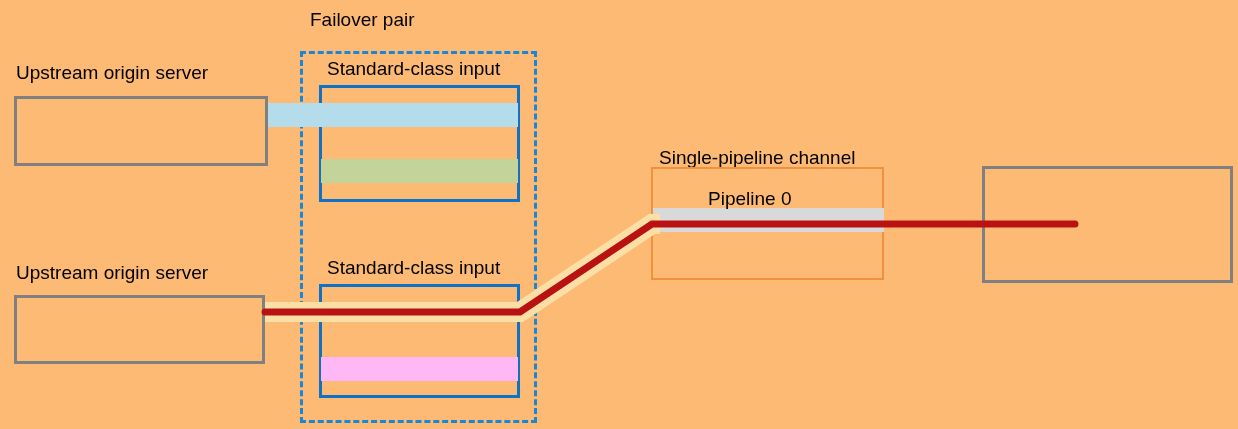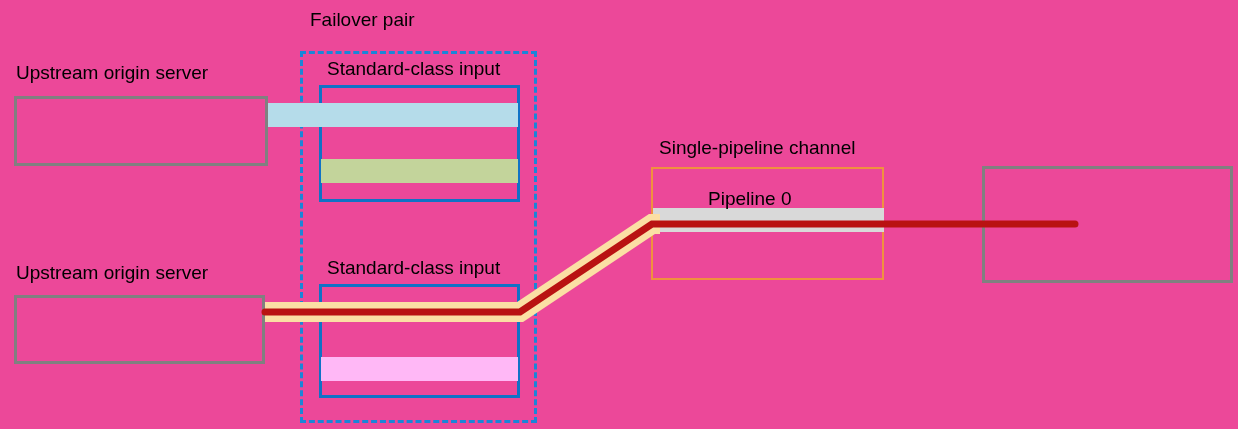--- a/index.html
+++ b/index.html
@@ -7,21 +7,21 @@
     padding: 0;
     background: #ffffff;
   }
   body {
     font-family: "Liberation Sans", sans-serif;
   }
   #diagram {
     position: relative;
     width: 1238px;
     height: 429px;
-    background: #ec4899;
+    background: #fdba74;
     overflow: hidden;
   }
   .label {
     position: absolute;
     color: #000000;
     font-size: 19px;
     line-height: 22px;
     white-space: nowrap;
     font-family: "Liberation Sans", sans-serif;
   }
@@ -68,21 +68,21 @@
 
   <div class="label" style="left:327px; top:58px;">Standard-class input</div>
   <div class="box box-blue" style="left:319px; top:85px; width:201px; height:117px;"></div>
 
   <div class="label" style="left:16px; top:262px;">Upstream origin server</div>
   <div class="box box-gray" style="left:14px; top:295px; width:251px; height:69px;"></div>
 
   <div class="label" style="left:327px; top:257px;">Standard-class input</div>
   <div class="box box-blue" style="left:319px; top:284px; width:201px; height:114px;"></div>
 
-  <div class="label" style="left:659px; top:137px;">Single-pipeline channel</div>
+  <div class="label" style="left:659px; top:147px;">Single-pipeline channel</div>
   <div class="box box-orange" style="left:651px; top:167px; width:233px; height:113px;"></div>
 
   <div class="band" style="left:653px; top:208px; width:231px; height:24px; background:#D9D9D9;"></div>
 
   <div class="label" style="left:708px; top:188px;">Pipeline 0</div>
 
   <div class="box box-gray" style="left:982px; top:166px; width:251px; height:117px;"></div>
 
   <div class="band" style="left:268px; top:103px; width:250px; height:24px; background:#B5DCEA;"></div>
   <div class="band" style="left:321px; top:159px; width:197px; height:24px; background:#C3D49B;"></div>

